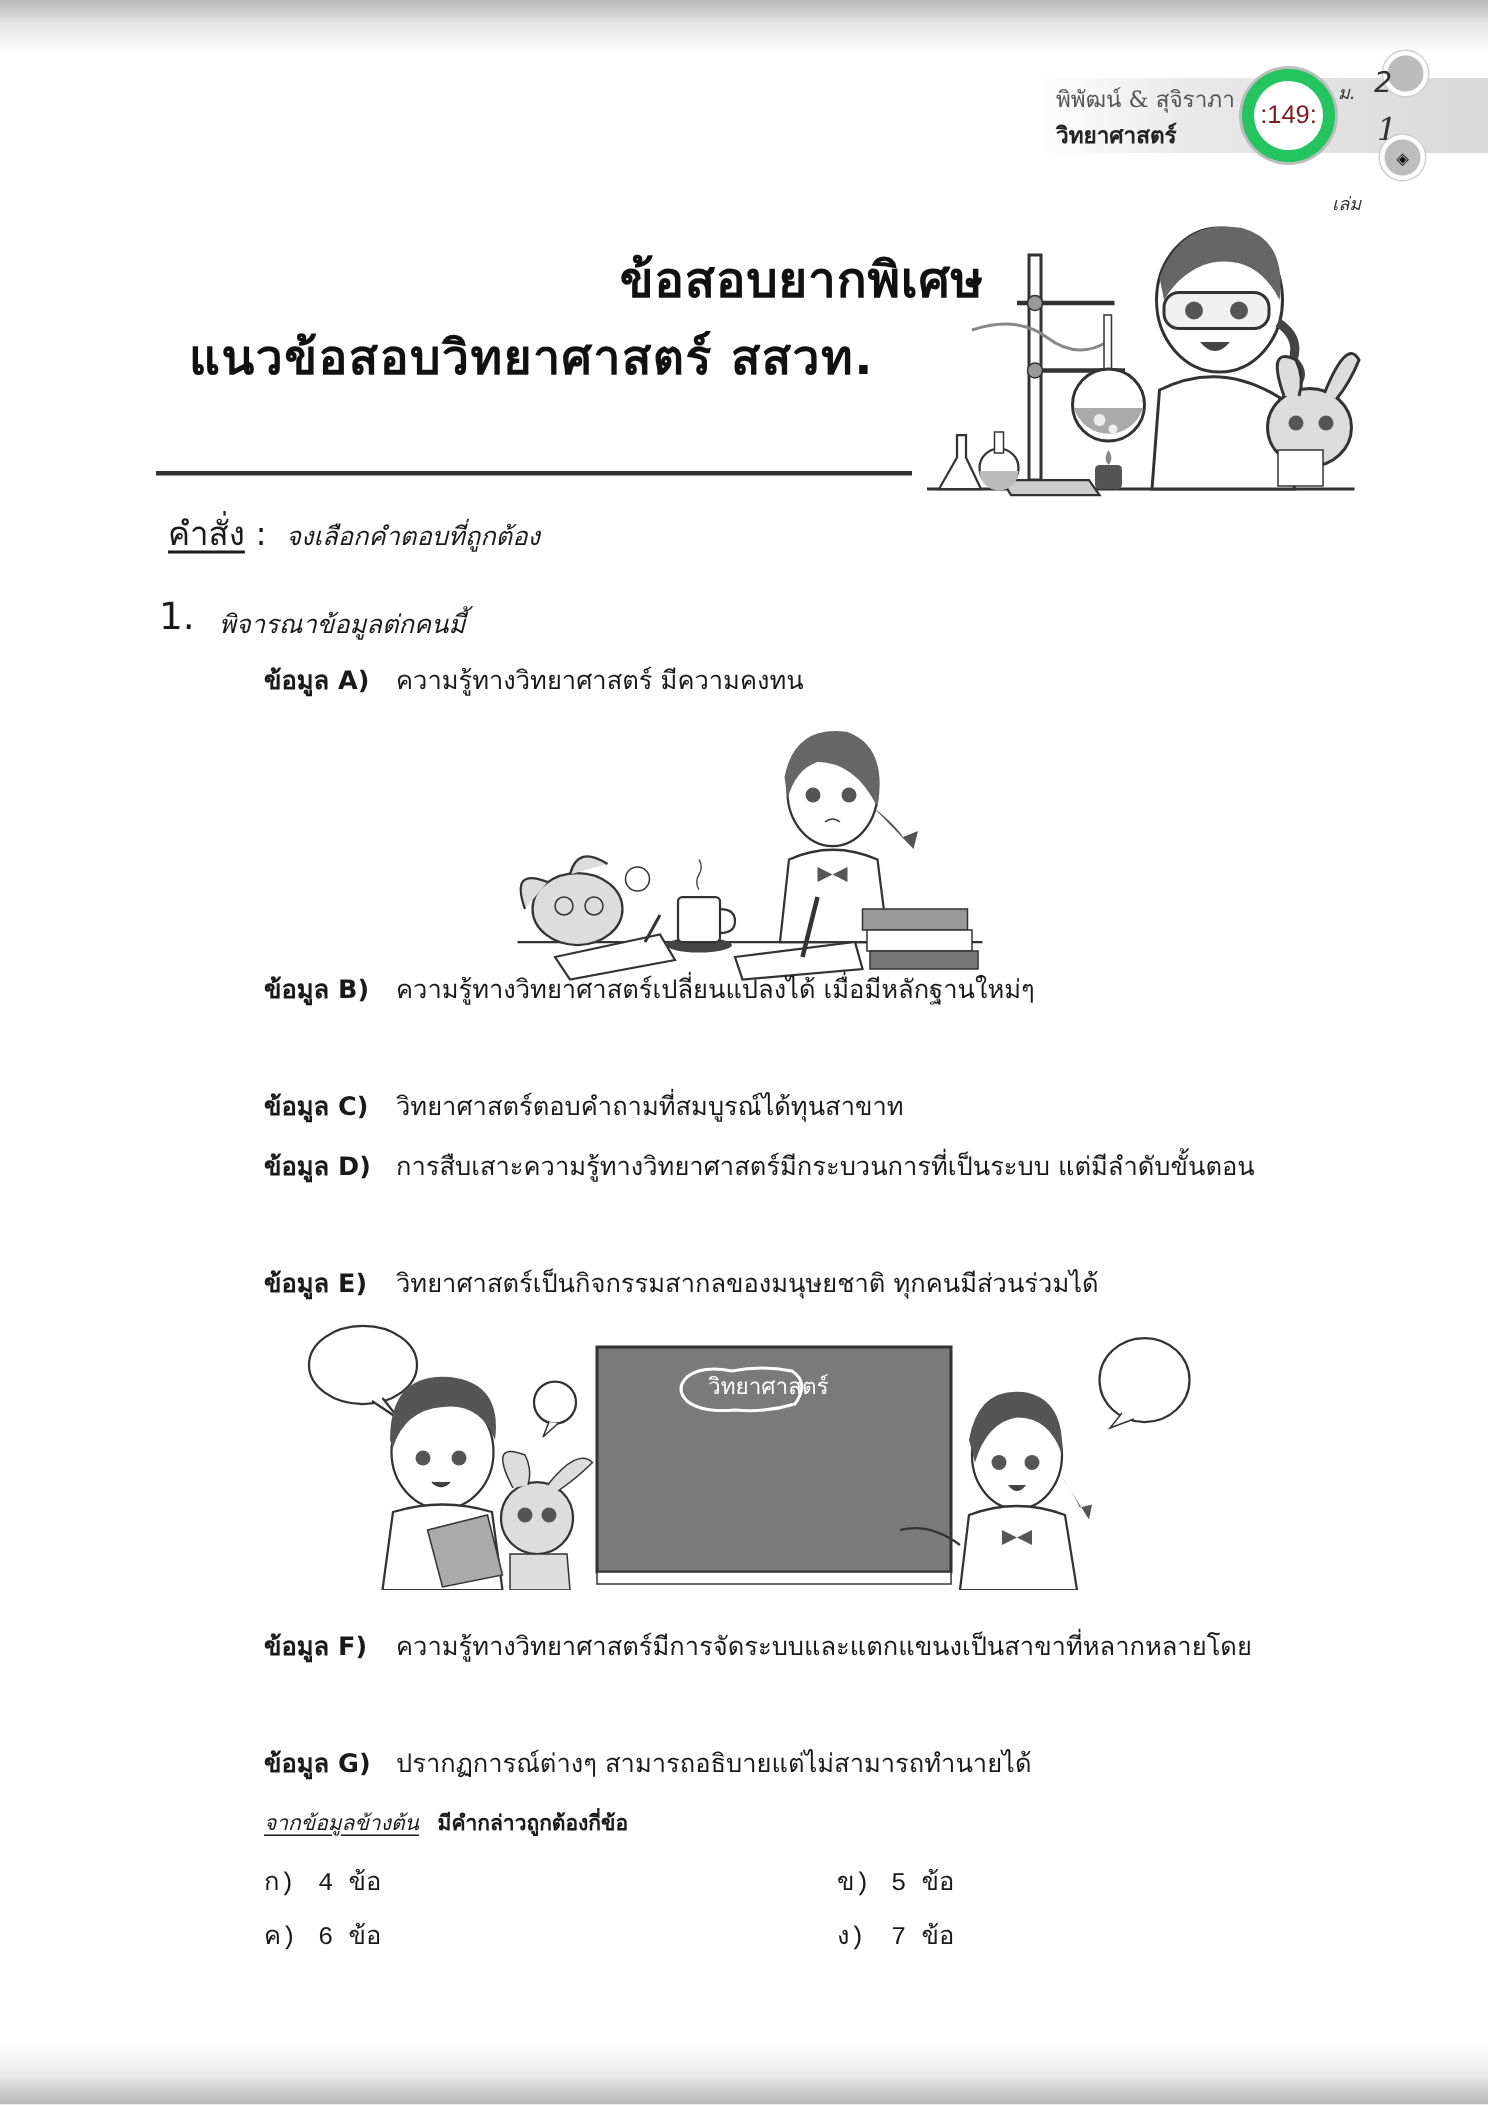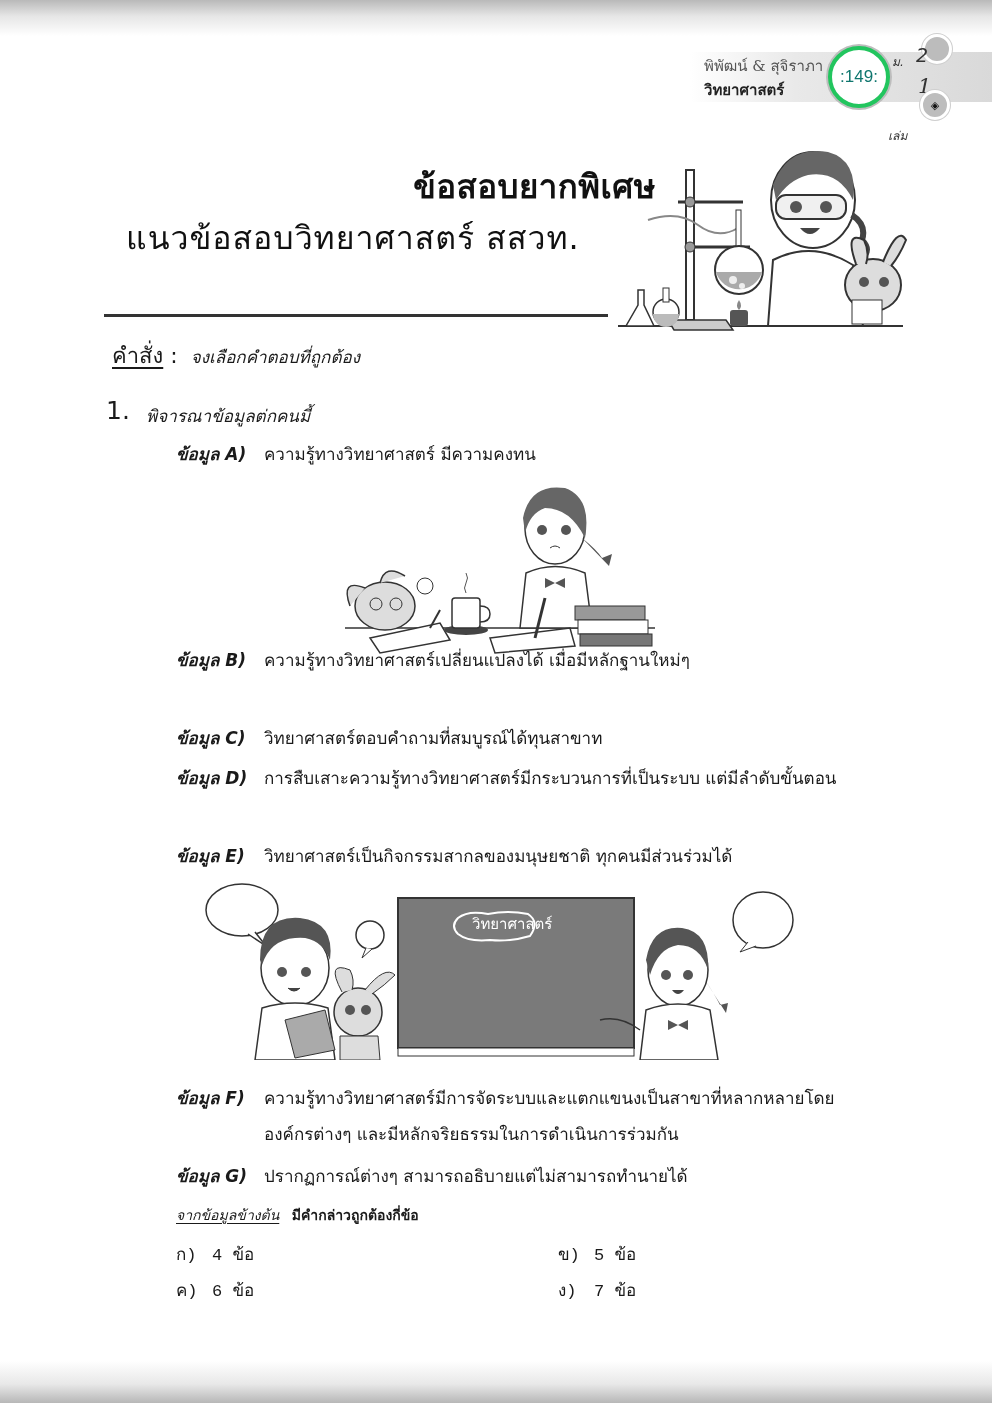--- a/index.html
+++ b/index.html
@@ -11,51 +11,51 @@
   .page-shade-bottom { position: absolute; left: 0; bottom: 0; width: 992px; height: 42px;
     background: linear-gradient(to top, #b7b7b7 0%, #e8e8e8 45%, #ffffff 100%); }
 
   
   .banner { position: absolute; left: 670px; top: 38px; width: 322px; height: 78px; }
   .banner-bar { position: absolute; left: 20px; top: 14px; width: 302px; height: 50px;
     background: linear-gradient(to right, #ffffff 0%, #e9e9e9 35%, #d9d9d9 100%); }
   .banner-author { position: absolute; left: 34px; top: 16px; font-size: 15px; color: #555; font-family: "DejaVu Serif", serif; text-align: right; }
   .banner-subject { position: absolute; left: 34px; top: 40px; font-size: 15px; font-weight: bold; color: #222; }
   .page-circle { position: absolute; left: 158px; top: 8px; width: 62px; height: 62px; border-radius: 50%;
-    background: #fff; border: 4px solid #22c55e; box-shadow: 0 0 0 2px #bdbdbd;
-    display: flex; align-items: center; justify-content: center; font-size: 17px; color: #0f766e; font-family: "Liberation Sans", sans-serif; }
+    background: #fff; border: 8px solid #22c55e; box-shadow: 0 0 0 2px #bdbdbd;
+    display: flex; align-items: center; justify-content: center; font-size: 17px; color: #7f1d1d; font-family: "Liberation Sans", sans-serif; }
   .grade-label { position: absolute; left: 222px; top: 14px; font-size: 12px; font-style: italic; color: #333; }
   .grade-num { position: absolute; left: 246px; top: 6px; font-size: 19px; font-style: italic; color: #333; }
   .vol-label { position: absolute; left: 218px; top: 44px; font-size: 12px; font-style: italic; color: #333; margin-top: 44px; }
   .vol-num { position: absolute; left: 248px; top: 36px; font-size: 21px; font-style: italic; color: #333; font-family: "DejaVu Serif", serif; }
   .dot-top { position: absolute; left: 252px; top: -4px; width: 30px; height: 30px; border-radius: 50%;
     background: #bcbcbc; border: 3px solid #ffffff; box-shadow: 0 0 0 1px #cfcfcf; }
   .dot-bottom { position: absolute; left: 250px; top: 52px; width: 30px; height: 30px; border-radius: 50%;
     background: #bdbdbd; border: 3px solid #ffffff; box-shadow: 0 0 0 1px #cfcfcf;
     display: flex; align-items: center; justify-content: center; font-size: 11px; color: #111; }
 
   
   .title-main { position: absolute; right: 336px; top: 160px; font-size: 33px; font-weight: bold; color: #111; letter-spacing: 0.5px; }
-  .title-sub { position: absolute; left: 126px; top: 212px; font-size: 32px; font-weight: normal; color: #111; letter-spacing: 1px; }
+  .title-sub { position: absolute; left: 126px; top: 212px; font-size: 32px; font-weight: bold; color: #111; letter-spacing: 1px; }
   .title-rule { position: absolute; left: 104px; top: 314px; width: 504px; height: 3px; background: #333; }
 
   
   .lab-illus { position: absolute; left: 608px; top: 140px; width: 300px; height: 196px; }
 
   
   .instruction { position: absolute; left: 112px; top: 338px; font-size: 22px; }
   .instruction .ins-label { text-decoration: underline; text-underline-offset: 4px; }
   .instruction .ins-text { font-size: 17px; font-style: italic; margin-left: 6px; }
 
   
   .q-num { position: absolute; left: 106px; top: 396px; font-size: 25px; }
   .q-stem { position: absolute; left: 146px; top: 402px; font-size: 17px; font-style: italic; }
 
   .item { position: absolute; left: 176px; font-size: 17px; line-height: 36px; width: 730px; }
-  .item .lbl { font-weight: bold; font-style: italic; display: inline-block; width: 88px; }
+  .item .lbl { font-weight: bold; display: inline-block; width: 88px; }
   .item .cont { display: block; padding-left: 88px; }
 
   .illus-study { position: absolute; left: 330px; top: 478px; width: 330px; height: 186px; }
   .illus-class { position: absolute; left: 200px; top: 880px; width: 600px; height: 180px; }
 
   .ask { position: absolute; left: 176px; top: 1204px; font-size: 14px; }
   .ask .ask-u { font-style: italic; text-decoration: underline; text-underline-offset: 3px; }
   .ask .ask-b { font-weight: bold; margin-left: 8px; }
 
   .choice { position: absolute; font-size: 17px; font-family: Liberation Mono, monospace; }
@@ -224,21 +224,20 @@
     <path d="M505 100 q10 15 15 25 l8 -2 l-2 10 z" fill="#555"></path>
     <path d="M440 180 L446 130 Q478 118 510 130 L518 180 Z" fill="#fff" stroke="#333" stroke-width="1.5"></path>
     <path d="M468 140 l10 5 l10 -5 l0 10 l-10 -5 l-10 5 z" fill="#555"></path>
     <path d="M400 140 q20 -5 40 10" fill="none" stroke="#333" stroke-width="1.5"></path>
   </svg>
   <span class="chalk-text" style="position:absolute; left:272px; top:32px; font-size:15px; color:#fff; font-family:'DejaVu Serif',serif;">วิทยาศาสตร์</span>
 </div>
 
 <div class="item" style="top:1080px">
   <span class="lbl">ข้อมูล F)</span><span>ความรู้ทางวิทยาศาสตร์มีการจัดระบบและแตกแขนงเป็นสาขาที่หลากหลายโดย</span>
-  <span class="cont">องค์กรต่างๆ และมีหลักจริยธรรมในการดำเนินการร่วมกัน</span>
 </div>
 <div class="item" style="top:1158px">
   <span class="lbl">ข้อมูล G)</span><span>ปรากฏการณ์ต่างๆ สามารถอธิบายแต่ไม่สามารถทำนายได้</span>
 </div>
 
 <div class="ask">
   <span class="ask-u">จากข้อมูลข้างต้น</span>
   <span class="ask-b">มีคำกล่าวถูกต้องกี่ข้อ</span>
 </div>
 

